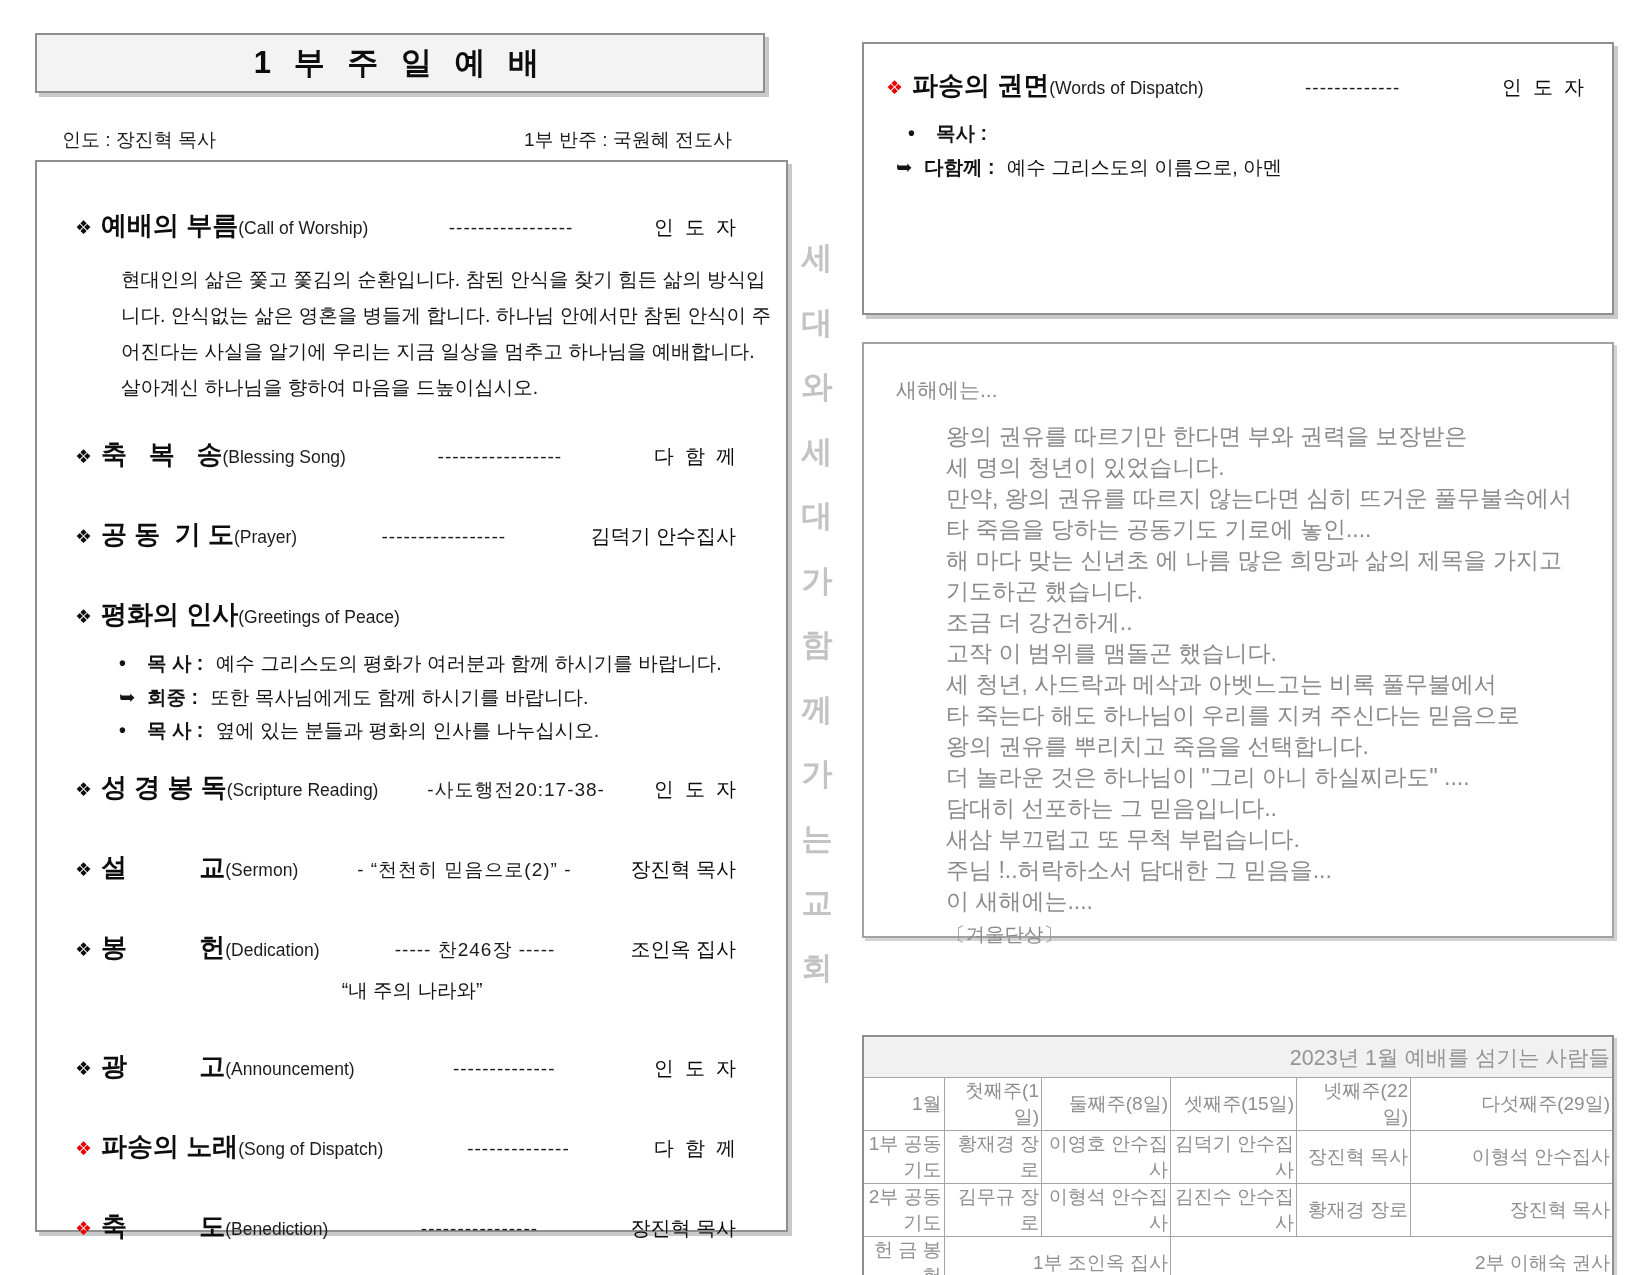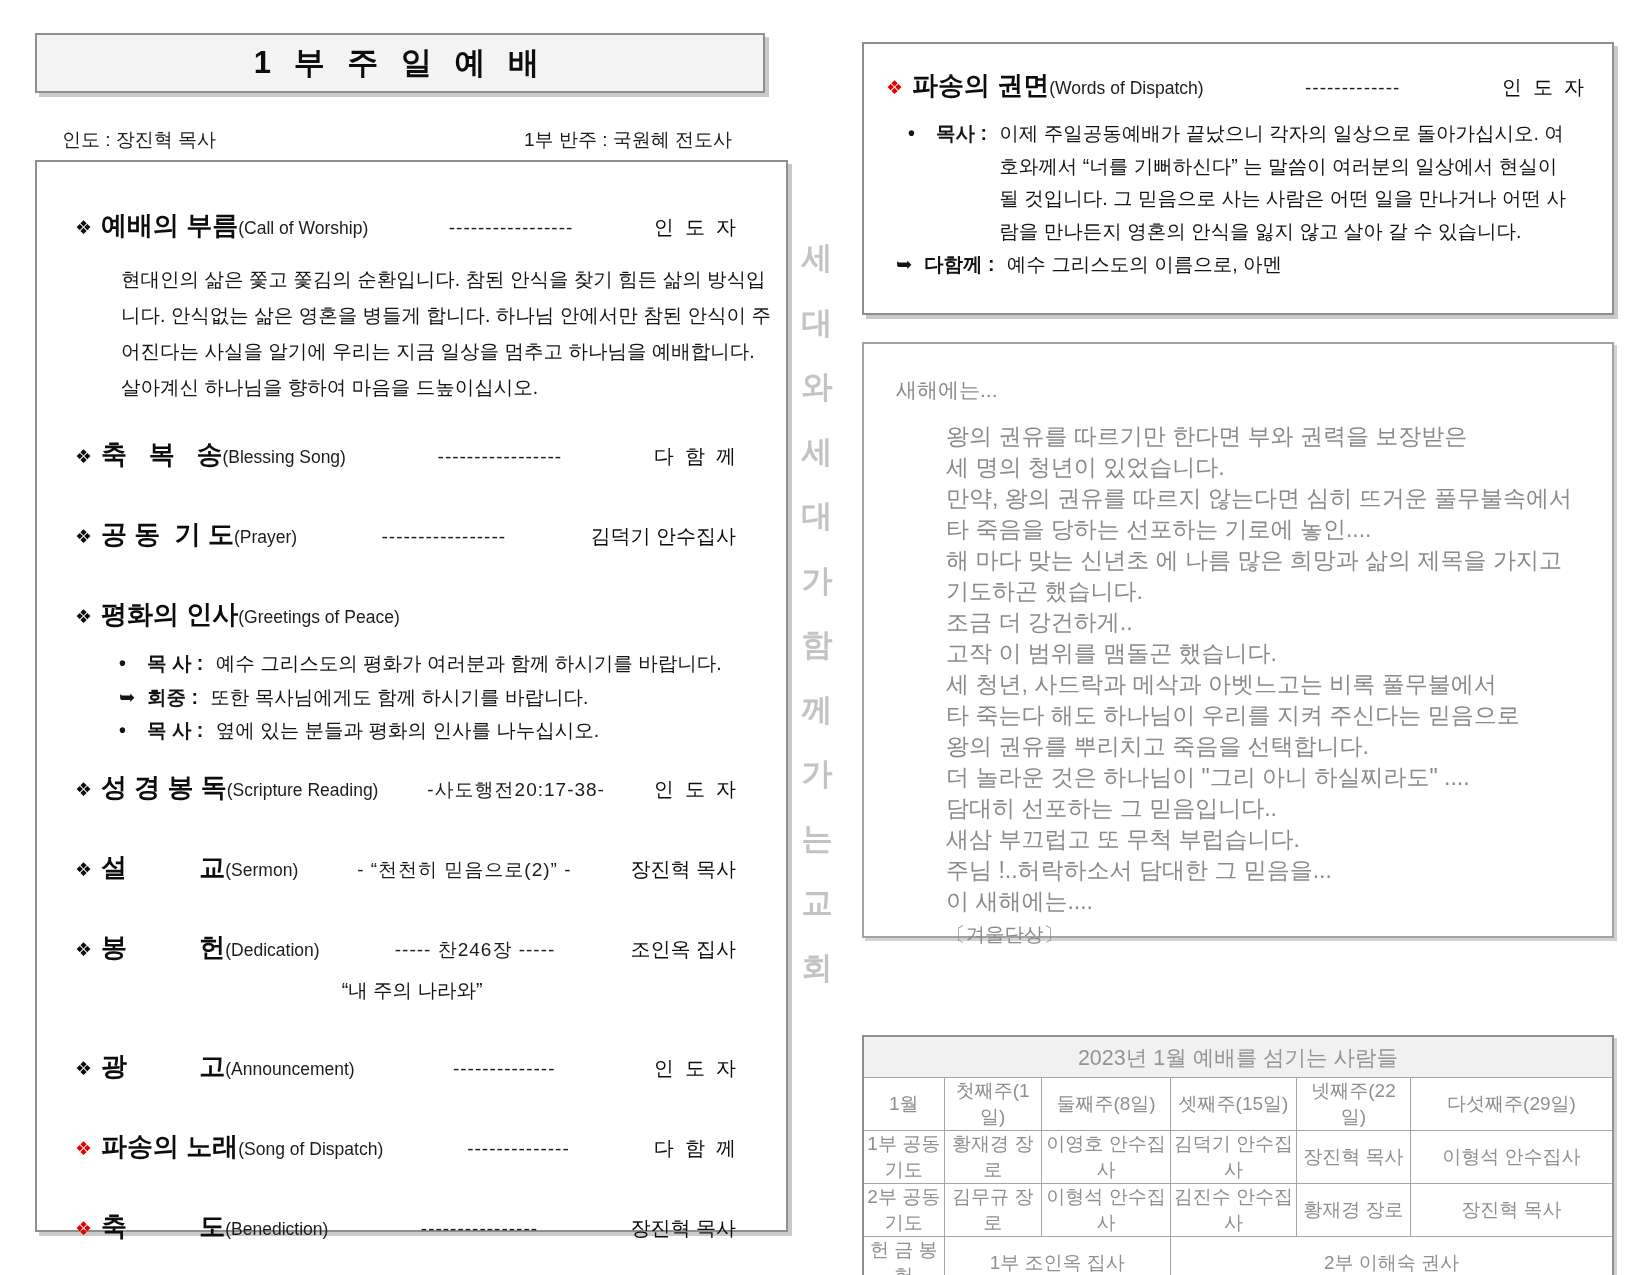--- a/index.html
+++ b/index.html
@@ -50,21 +50,21 @@
   .dispatch-all{display:flex;margin:1px 0 0 10px;font-size:19.5px;line-height:32px;color:#141414;}
 
   .poem-box{position:absolute;left:862px;top:342px;width:752px;height:596px;border:2px solid #a3a3a3;
     box-shadow:3px 3px 0 #d2d2d2;background:#fff;box-sizing:border-box;padding:32px 18px 0 26px;color:#8a8a8a;}
   .poem-title{font-size:21px;margin-left:6px;}
   .poem-lines{margin:17px 0 0 56px;font-size:23px;line-height:31px;}
   .poem-attribution{margin:2px 0 0 56px;font-size:19.5px;line-height:31px;}
 
   .serving-table{position:absolute;left:862px;top:1035px;width:752px;border-collapse:collapse;
     border:2px solid #8f8f8f;box-shadow:3px 3px 0 #d2d2d2;background:#fff;color:#8f8f8f;table-layout:fixed;}
-  .serving-table td{border:1px solid #a5a5a5;text-align:center;font-size:19px;height:38px;padding:0 2px;overflow:hidden;}
+  .serving-table td{border:1px solid #a5a5a5;text-align:right;font-size:19px;height:38px;padding:0 2px;overflow:hidden;}
   .serving-table td.ttl{background:#f1f1f1;font-size:21.5px;height:40px;color:#949494;}
 </style>
 </head>
 <body>
 
 <div class="page">
 
   <div class="title-box">
     <span class="title-text">1 부 주 일 예 배</span>
   </div>
@@ -187,36 +187,35 @@
     <div class="order-item">
       <span class="bullet red">❖</span>
       <span class="label-ko">파송의 권면</span>
       <span class="label-en">(Words of Dispatch)</span>
       <span class="middle">-------------</span>
       <span class="person">인  도  자</span>
     </div>
     <div class="dispatch-pastor">
       <span class="dialog-prefix">•</span>
       <span class="dialog-speaker">목사 : </span>
-      <span class="dialog-text">이제 주일공동예배가 끝났으니 각자의 일상으로 돌아가십시오. 여호와께서 “너를 기뻐하신다” 는 말씀이 여러분의 일상에서 현실이 될 것입니다. 그 믿음으로 사는 사람은 어떤 일을 만나거나 어떤 사람을 만나든지 영혼의 안식을 잃지 않고 살아 갈 수 있습니다.</span>
     </div>
     <div class="dispatch-all">
       <span class="dialog-prefix">➥</span>
       <span class="dialog-speaker">다함께 : </span>
       <span class="dialog-text">예수 그리스도의 이름으로, 아멘</span>
     </div>
   </div>
 
   <div class="poem-box">
     <div class="poem-title">새해에는...</div>
     <div class="poem-lines">
         <div>왕의 권유를 따르기만 한다면 부와 권력을 보장받은</div>
         <div>세 명의 청년이 있었습니다.</div>
         <div>만약, 왕의 권유를 따르지 않는다면 심히 뜨거운 풀무불속에서</div>
-        <div>타 죽음을 당하는 선포하는 기로에 놓인....</div>
+        <div>타 죽음을 당하는 공동기도 기로에 놓인....</div>
         <div>해 마다 맞는 신년초 에 나름 많은 희망과 삶의 제목을 가지고</div>
         <div>기도하곤 했습니다.</div>
         <div>조금 더 강건하게..</div>
         <div>고작 이 범위를 맴돌곤 했습니다.</div>
         <div>세 청년, 사드락과 메삭과 아벳느고는 비록 풀무불에서</div>
         <div>타 죽는다 해도 하나님이 우리를 지켜 주신다는 믿음으로</div>
         <div>왕의 권유를 뿌리치고 죽음을 선택합니다.</div>
         <div>더 놀라운 것은 하나님이 "그리 아니 하실찌라도" ....</div>
         <div>담대히 선포하는 그 믿음입니다..</div>
         <div>새삼 부끄럽고 또 무척 부럽습니다.</div>

